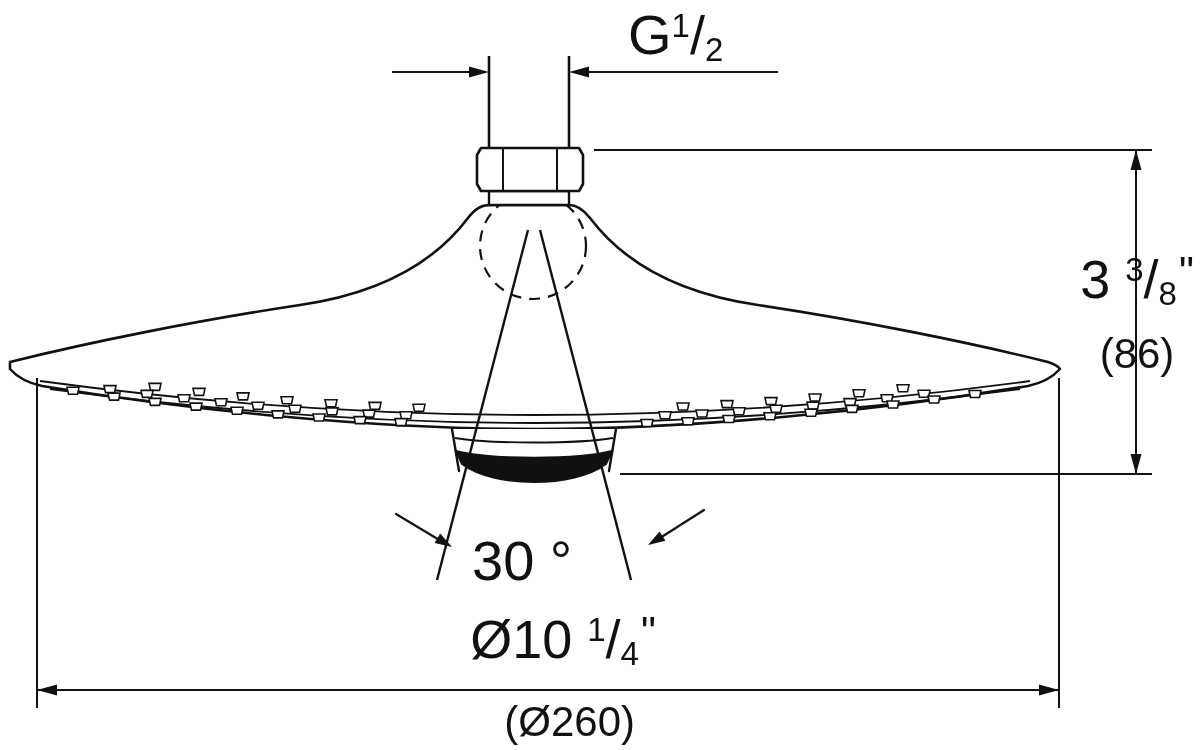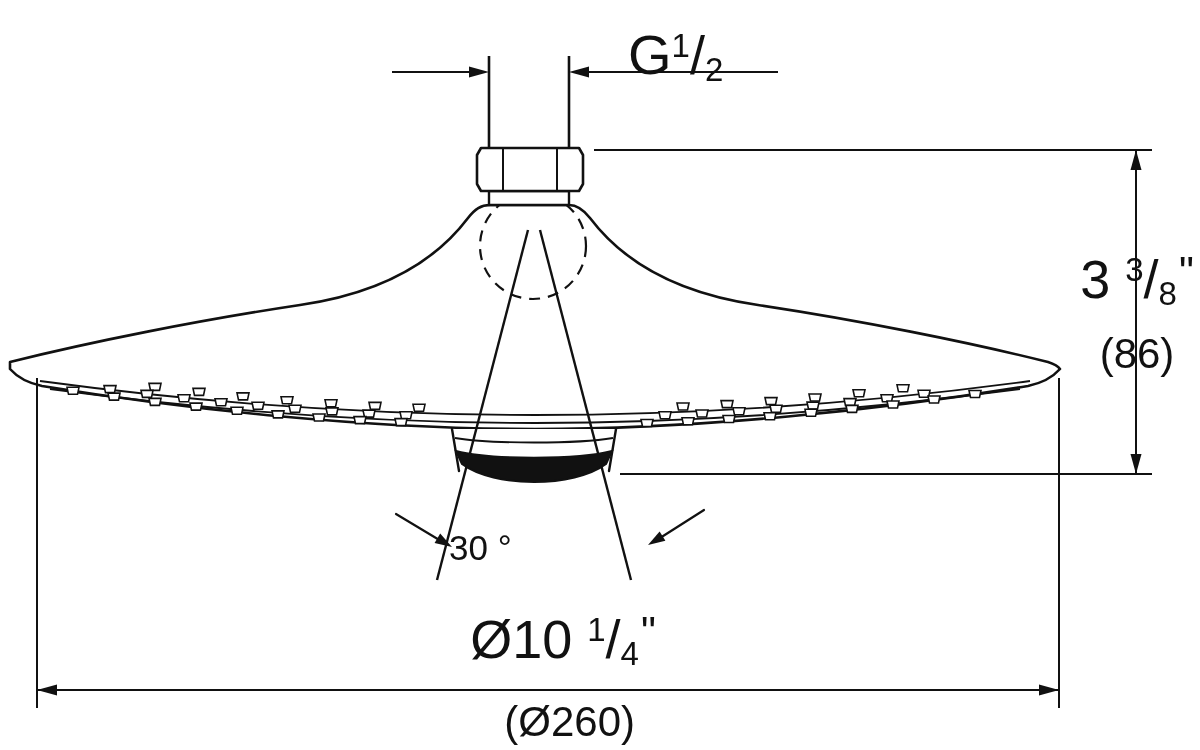--- a/index.html
+++ b/index.html
@@ -2,24 +2,24 @@
 <html><head>
 <meta charset="utf-8">
 <style>
   html,body{margin:0;padding:0;background:#fff;}
   .canvas{
     position:relative;width:1200px;height:750px;background:#fff;
     font-family:"Liberation Sans",sans-serif;color:#111;overflow:hidden;
   }
   svg{position:absolute;left:0;top:0;}
   .label{position:absolute;white-space:nowrap;color:#111;}
-  .lbl-thread{left:628px;top:2px;font-size:56px;margin-top:20px;}
+  .lbl-thread{left:628px;top:2px;font-size:56px;}
   .lbl-height{left:1052px;top:248px;width:170px;text-align:center;font-size:54px;}
   .lbl-height .metric{font-size:42px;margin-top:20px;}
-  .lbl-angle{left:449px;top:528px;font-size:35px;}
+  .lbl-angle{left:472px;top:528px;font-size:56px;}
   .lbl-dia{left:438px;top:608px;width:250px;text-align:center;font-size:54px;}
   .lbl-dia-metric{left:435px;top:698px;width:200px;text-align:right;font-size:42px;}
   .fnum{font-size:33px;position:relative;top:-17px;}
   .fden{font-size:33px;position:relative;top:7px;}
   .fslash{font-size:54px;}
   .unit{font-size:42px;position:relative;top:-12px;margin-left:2px;}
 </style>
 </head>
 <body>
 

